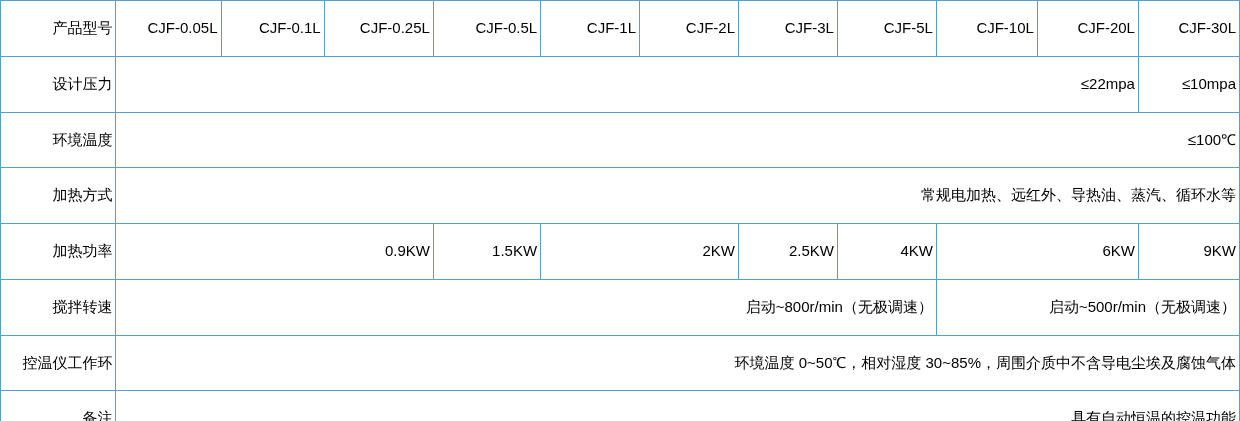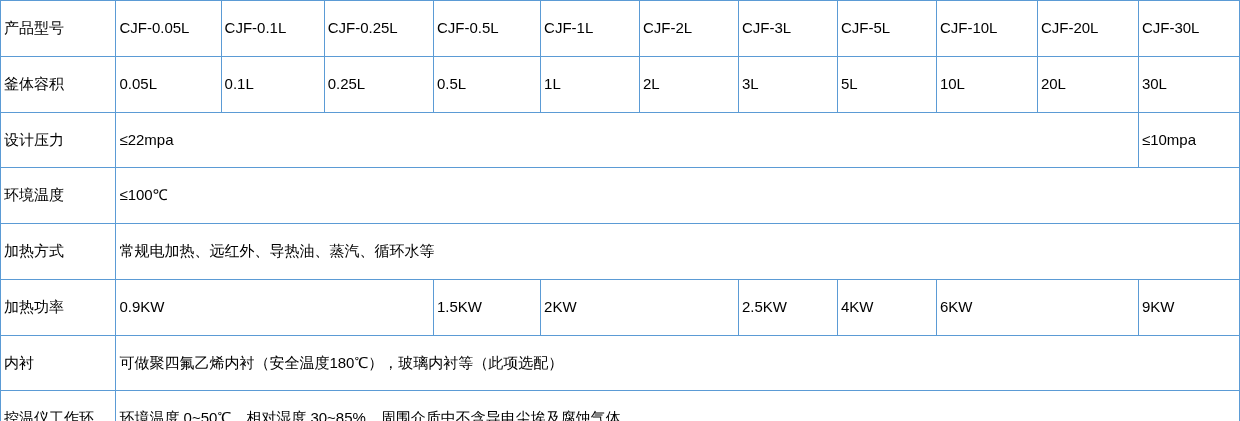--- a/index.html
+++ b/index.html
@@ -14,21 +14,21 @@
     color: #000000;
   }
   #spec-table {
     border-collapse: collapse;
     width: 1240px;
     height: 421px;
     table-layout: fixed;
   }
   #spec-table td {
     border: 1px solid #5b9bd5;
-    text-align: left;
+    text-align: right;
     vertical-align: middle;
     font-size: 15px;
     padding: 18px 3px;
     line-height: 1.25;
     background: #ffffff;
     white-space: nowrap;
   }
   td.rowhead {
     background: #eaf1f9;
     font-size: 15px;
@@ -68,34 +68,20 @@
       <td>CJF-0.5L</td>
       <td>CJF-1L</td>
       <td>CJF-2L</td>
       <td>CJF-3L</td>
       <td>CJF-5L</td>
       <td>CJF-10L</td>
       <td>CJF-20L</td>
       <td>CJF-30L</td>
     </tr>
     <tr>
-      <td class="rowhead">釜体容积</td>
-      <td class="shaded">0.05L</td>
-      <td class="shaded">0.1L</td>
-      <td class="shaded">0.25L</td>
-      <td class="shaded">0.5L</td>
-      <td class="shaded">1L</td>
-      <td class="shaded">2L</td>
-      <td class="shaded">3L</td>
-      <td class="shaded">5L</td>
-      <td class="shaded">10L</td>
-      <td class="shaded">20L</td>
-      <td class="shaded">30L</td>
-    </tr>
-    <tr>
       <td class="rowhead">设计压力</td>
       <td colspan="10">≤22mpa</td>
       <td>≤10mpa</td>
     </tr>
     <tr>
       <td class="rowhead">环境温度</td>
       <td class="shaded" colspan="11">≤100℃</td>
     </tr>
     <tr>
       <td class="rowhead">加热方式</td>
@@ -105,22 +91,23 @@
       <td class="rowhead">加热功率</td>
       <td class="shaded" colspan="3">0.9KW</td>
       <td class="shaded">1.5KW</td>
       <td class="shaded" colspan="2">2KW</td>
       <td class="shaded">2.5KW</td>
       <td class="shaded">4KW</td>
       <td class="shaded" colspan="2">6KW</td>
       <td class="shaded">9KW</td>
     </tr>
     <tr>
-      <td class="rowhead">内衬</td>
-      <td class="shaded" colspan="11">可做聚四氟乙烯内衬（安全温度180℃），玻璃内衬等（此项选配）</td>
+      <td class="rowhead">搅拌转速</td>
+      <td colspan="8">启动~800r/min（无极调速）</td>
+      <td colspan="3">启动~500r/min（无极调速）</td>
     </tr>
     <tr>
       <td class="rowhead">控温仪工作环</td>
       <td class="shaded" colspan="11">环境温度 0~50℃，相对湿度 30~85%，周围介质中不含导电尘埃及腐蚀气体</td>
     </tr>
     <tr>
       <td class="rowhead">备注</td>
       <td colspan="11">具有自动恒温的控温功能</td>
     </tr>
   </tbody>

